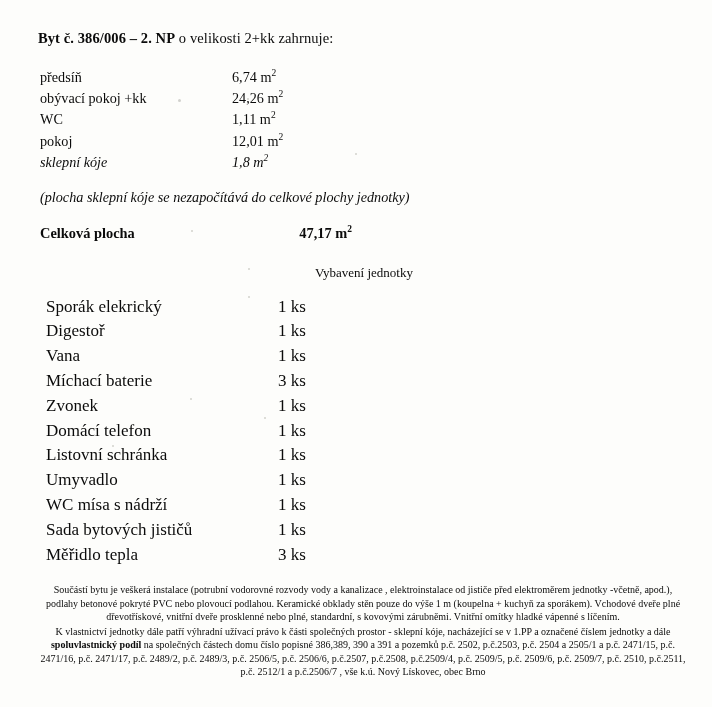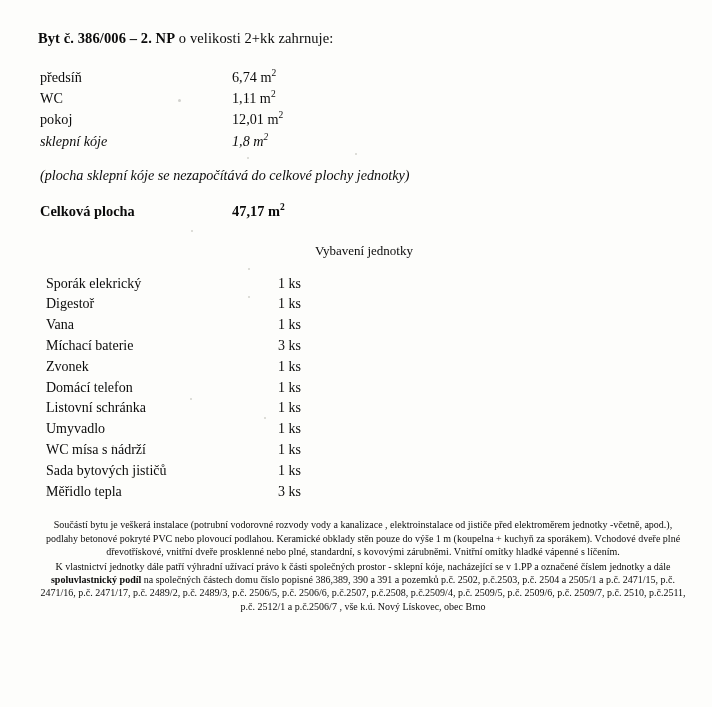--- a/index.html
+++ b/index.html
@@ -61,35 +61,35 @@
     border-collapse: collapse;
     margin-left: 2px;
     margin-bottom: 22px;
   }
   table.total td {
     font-size: 14.4px;
     font-weight: bold;
     padding: 1px 0;
   }
   td.tname { width: 192px; }
-  td.tarea { width: 120px; }
+  td.tarea { width: 120px; text-align: right; }
 
   .subheading {
     font-size: 13px;
     margin-left: 4px;
     margin-bottom: 14px;
     text-align: center;
   }
   table.equip {
     border-collapse: collapse;
     margin-left: 8px;
     margin-bottom: 16px;
   }
   table.equip td {
-    font-size: 14px;
+    font-size: 17px;
     padding: 1.1px 0;
     line-height: 1.33;
   }
   td.ename { width: 232px; }
   td.eqty { width: 80px; }
 
   .para {
     font-size: 10px;
     line-height: 1.345;
     margin-left: 2px;
@@ -129,20 +129,24 @@
       <span class="b">Byt č. 386/006 – 2. NP</span><span> o velikosti 2+kk zahrnuje:</span>
     </div>
 
     <table class="rooms">
       <tbody id="rooms-body">
           <tr>
             <td class="rname">předsíň</td>
             <td class="rarea"><span>6,74 m</span><sup>2</sup></td>
           </tr>
           <tr>
+            <td class="rname">obývací pokoj   +kk</td>
+            <td class="rarea"><span>24,26 m</span><sup>2</sup></td>
+          </tr>
+          <tr>
             <td class="rname">WC</td>
             <td class="rarea"><span>1,11 m</span><sup>2</sup></td>
           </tr>
           <tr>
             <td class="rname">pokoj</td>
             <td class="rarea"><span>12,01 m</span><sup>2</sup></td>
           </tr>
           <tr>
             <td class="rname ital">sklepní kóje</td>
             <td class="rarea ital"><span>1,8 m</span><sup>2</sup></td>

